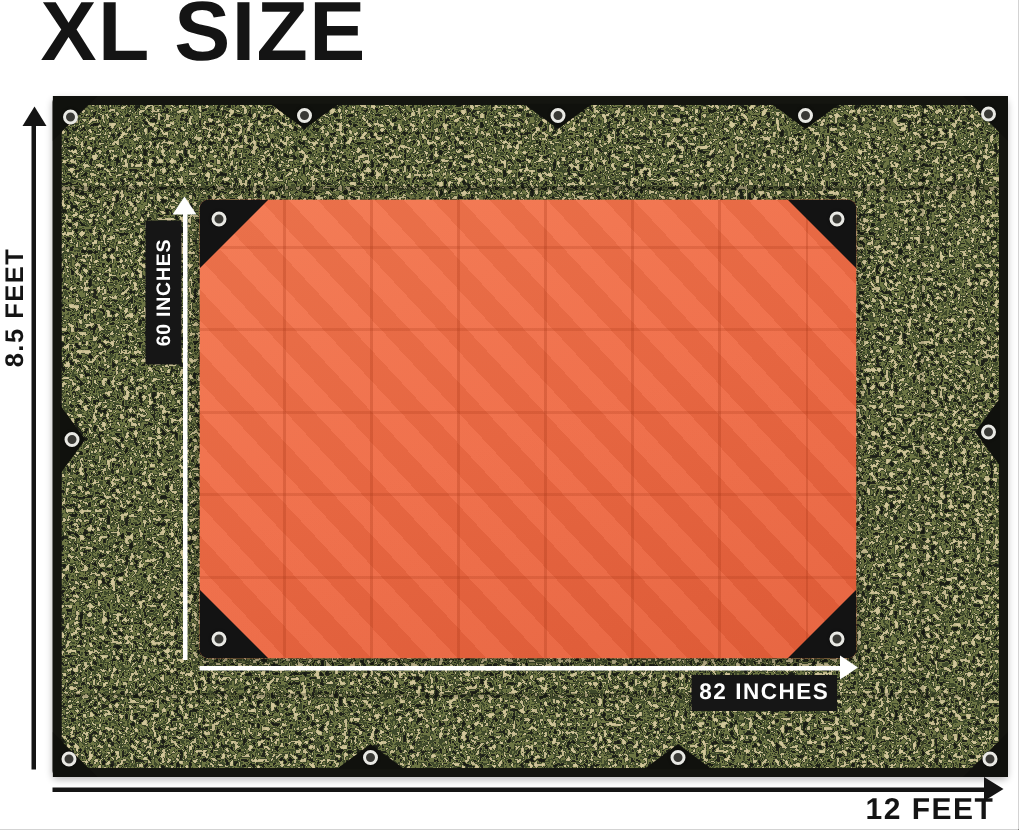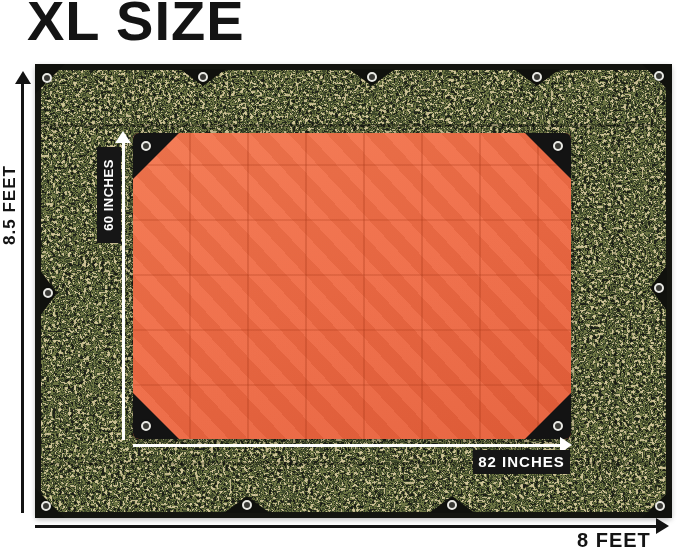--- a/index.html
+++ b/index.html
@@ -81,21 +81,21 @@
   .pill{
     position:absolute;background:#161616;color:#ffffff;font-weight:bold;
     text-align:center;white-space:nowrap;
   }
   .std-height-pill{
     left:61px;top:183px;width:96px;height:24px;line-height:24px;
     font-size:13px;letter-spacing:.5px;
   }
   .std-width-pill{
     left:461px;top:450px;width:97px;height:24px;line-height:24px;
-    font-size:15px;letter-spacing:1px;margin-left:12px;
+    font-size:15px;letter-spacing:1px;
   }
   .std-size-label{
     position:absolute;left:169px;top:408px;
     font-size:15px;font-weight:bold;letter-spacing:1.6px;color:#1e1e1e;
     white-space:nowrap;
   }
 </style>
 </head>
 <body>
 
@@ -167,21 +167,21 @@
     <div class="grommet" style="right:8px;bottom:8px;"></div>
   </div>
 
 
   <div class="head up-black" style="left:15px;top:71px;"></div>
   <div class="shaft v black-ink" style="left:21px;top:84px;height:429px;"></div>
   <div class="dim-text rot xl-height-label">8.5 FEET</div>
 
   <div class="shaft h black-ink" style="left:35px;top:525px;width:621px;"></div>
   <div class="head right-black" style="left:656px;top:518px;"></div>
-  <div class="dim-text xl-width-label">8 FEET</div>
+  <div class="dim-text xl-width-label">12 FEET</div>
 
   <div class="shaft v white-ink" style="left:122px;top:142px;height:298px;"></div>
   <div class="head up-white" style="left:115px;top:131px;"></div>
   <div class="pill rot std-height-pill">60 INCHES</div>
 
   <div class="shaft h white-ink" style="left:133px;top:444px;width:428px;"></div>
   <div class="head right-white" style="left:560px;top:437px;"></div>
   <div class="pill std-width-pill">82 INCHES</div>
 
 </div>

